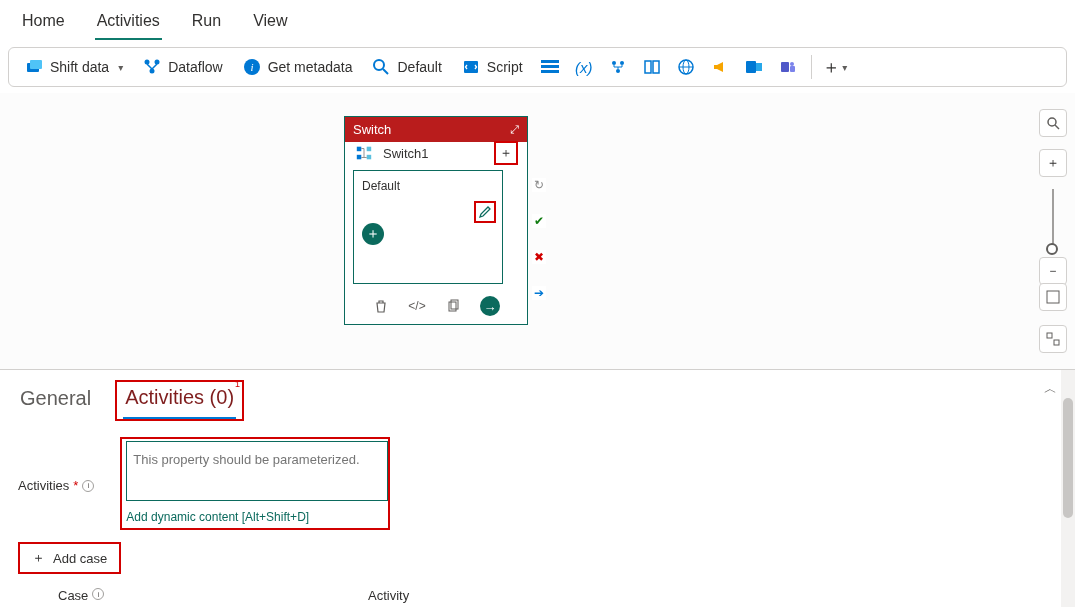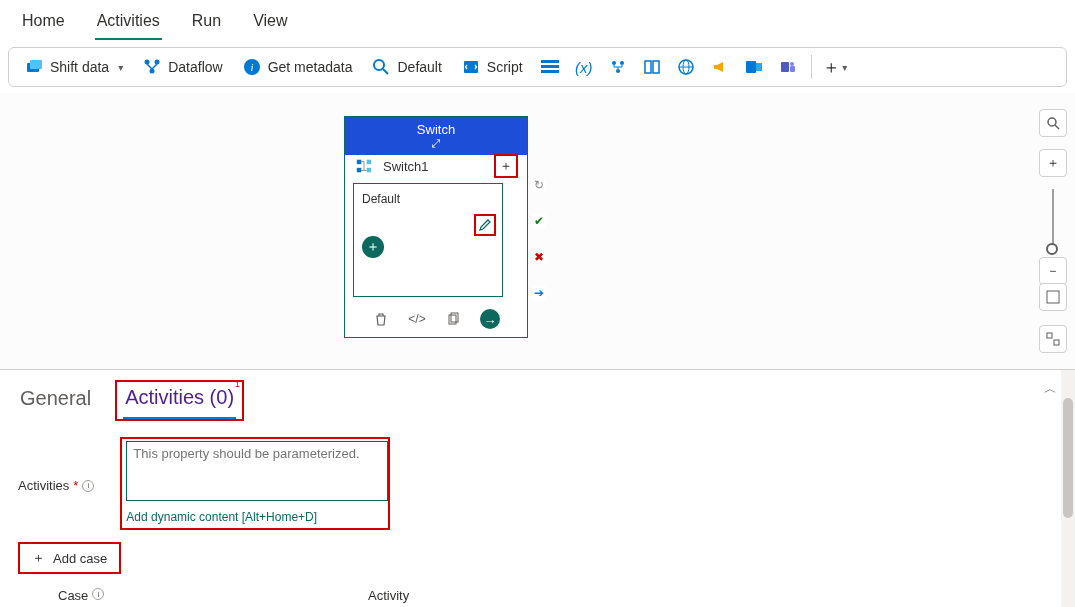--- a/index.html
+++ b/index.html
@@ -28,21 +28,21 @@
   .tb-ico { width:18px; height:18px; display:flex; align-items:center; justify-content:center; }
   .tb-sep { width:1px; height:24px; background:#d2d0ce; margin:0 4px;}
   .chev { font-size:10px; color:#605e5c; margin-left:2px;}
   .tb-icon-only { width:30px; height:28px; display:flex; align-items:center; justify-content:center; cursor:pointer; border-radius:4px;}
   
   .canvas { position:relative; height:277px; background:#fcfcfc; border-bottom:1px solid #d2d0ce; }
   .switch-node {
     position:absolute; left:344px; top:23px; width:184px;
     border:1px solid #0b6a5d; background:#fff;
   }
-  .switch-header{ background:#1d4ed8; color:#fff; padding:5px 8px; display:flex; align-items:center; justify-content:space-between; font-size:13px;flex-direction:column;}
+  .switch-header{ background:#b91c1c; color:#fff; padding:5px 8px; display:flex; align-items:center; justify-content:space-between; font-size:13px;}
   .switch-header .expand{ cursor:pointer; font-size:11px;}
   .switch-body{ padding:0; }
   .switch-title-row{ display:flex; align-items:center; padding:0 10px; gap:10px; }
   .switch-title-row .swname{ font-size:13px;}
   .plus-box{ margin-left:auto; width:22px; height:22px; border:1px solid #999; display:flex; align-items:center; justify-content:center; outline:2px solid #d10000; outline-offset:-1px; cursor:pointer;}
   .default-box{ margin:6px 24px 6px 8px; border:1px solid #0b6a5d; padding:8px; height:114px; position:relative;}
   .default-box .lbl{ font-size:12px;}
   .pencil-box{ position:absolute; top:30px; right:6px; width:22px; height:22px; display:flex; align-items:center; justify-content:center; border:2px solid #d10000; cursor:pointer;}
   .green-add{ width:22px; height:22px; border-radius:50%; background:#0b6a5d; color:#fff; display:flex; align-items:center; justify-content:center; font-size:14px; margin-top:30px; cursor:pointer;}
   .node-footer{ display:flex; align-items:center; justify-content:center; gap:18px; padding:6px 0 8px 0;}
@@ -58,30 +58,30 @@
   
   .zoom-col{ position:absolute; right:8px; top:100px; display:flex; flex-direction:column; align-items:center; gap:0;}
   .zoom-btn{ width:28px; height:28px; border:1px solid #d2d0ce; background:#fff; display:flex; align-items:center; justify-content:center; cursor:pointer; border-radius:4px; margin-bottom:8px;}
   .zoom-track{ width:2px; height:60px; background:#a19f9d; position:relative; margin:4px 0 8px 0;}
   .zoom-thumb{ width:12px; height:12px; border-radius:50%; background:#fff; border:2px solid #605e5c; position:absolute; left:-6px; bottom:-6px;}
   .search-btn{ width:28px; height:28px; border:1px solid #d2d0ce; background:#fff; display:flex; align-items:center; justify-content:center; cursor:pointer; border-radius:4px; position:absolute; right:8px; top:16px;}
   .fit-btns{ position:absolute; right:8px; bottom:8px; display:flex; flex-direction:column; gap:6px;}
   
   .panel-tabs{ display:flex; align-items:center; padding:10px 18px 0 18px; gap:22px; position:relative;}
   .ptab{ padding:4px 2px 8px 2px; cursor:pointer; font-size:20px; color:#605e5c;}
-  .ptab.active{ color:#4c1d95; border-bottom:2px solid #0078d4;}
+  .ptab.active{ color:#7f1d1d; border-bottom:2px solid #0078d4;}
   .ptab-wrap-hl{ border:2px solid #d10000; padding:0 6px; position:relative;}
   .ptab-wrap-hl .sup{ position:absolute; top:-3px; right:2px; font-size:9px; color:#d10000;}
   .collapse-caret{ position:absolute; right:18px; top:10px; cursor:pointer; color:#605e5c;}
   .panel-body{ padding:16px 18px 0 18px; display:flex; gap:26px; position:relative;}
   .expr-label{ font-size:13px; display:flex; align-items:center; gap:4px; padding-top:4px;}
   .req{ color:#d10000;}
   .info-dot{ width:12px; height:12px; border:1px solid #a19f9d; border-radius:50%; display:inline-flex; align-items:center; justify-content:center; font-size:8px; color:#605e5c;}
   .expr-box-wrap{ border:2px solid #d10000; padding:2px 4px 4px 4px; width:270px;}
-  .expr-box{ width:262px; height:60px; border:1px solid #0b6a5d; resize:none; padding:4px 6px; font-family:inherit; font-size:13px; color:#605e5c; outline:none;}
+  .expr-box{ width:262px; height:60px; border:1px solid #0b6a5d; resize:none; padding:10px 6px; font-family:inherit; font-size:13px; color:#605e5c; outline:none;}
   .dyn-link{ color:#0b6a5d; font-size:12px; margin-top:6px; cursor:pointer;}
   .add-case-row{ padding:12px 18px 6px 18px;}
   .add-case-btn{ border:2px solid #d10000; padding:5px 12px; display:inline-flex; align-items:center; gap:8px; cursor:pointer; font-size:13px; background:#fff;}
   .tbl-head{ display:flex; padding:8px 26px 4px 26px; font-size:13px; color:#323130;}
   .tbl-head .c1{ width:310px; display:flex; align-items:flex-start; gap:4px;margin-left:32px;}
   .tbl-row{ display:flex; padding:10px 26px; font-size:13px; align-items:center;}
   .vscroll{ position:absolute; right:0; top:370px; bottom:0; width:14px; background:#f3f2f1;}
   .vscroll .thumb{ position:absolute; top:28px; left:2px; right:2px; height:120px; background:#c8c6c4; border-radius:6px;}
   svg{display:block;}
 </style>
@@ -294,21 +294,21 @@
 
 <div class="panel-body">
   <div class="expr-label">
     <span>Activities</span>
     <span class="req">*</span>
     <span class="info-dot">i</span>
   </div>
   <div>
     <div class="expr-box-wrap">
       <textarea class="expr-box" placeholder="This property should be parameterized." style=""></textarea>
-      <div class="dyn-link">Add dynamic content [Alt+Home+D]</div>
+      <div class="dyn-link">Add dynamic content [Alt+Shift+D]</div>
     </div>
   </div>
 </div>
 
 <div class="add-case-row">
   <div class="add-case-btn">
     <span>＋</span>
     <span>Add case</span>
   </div>
 </div>

